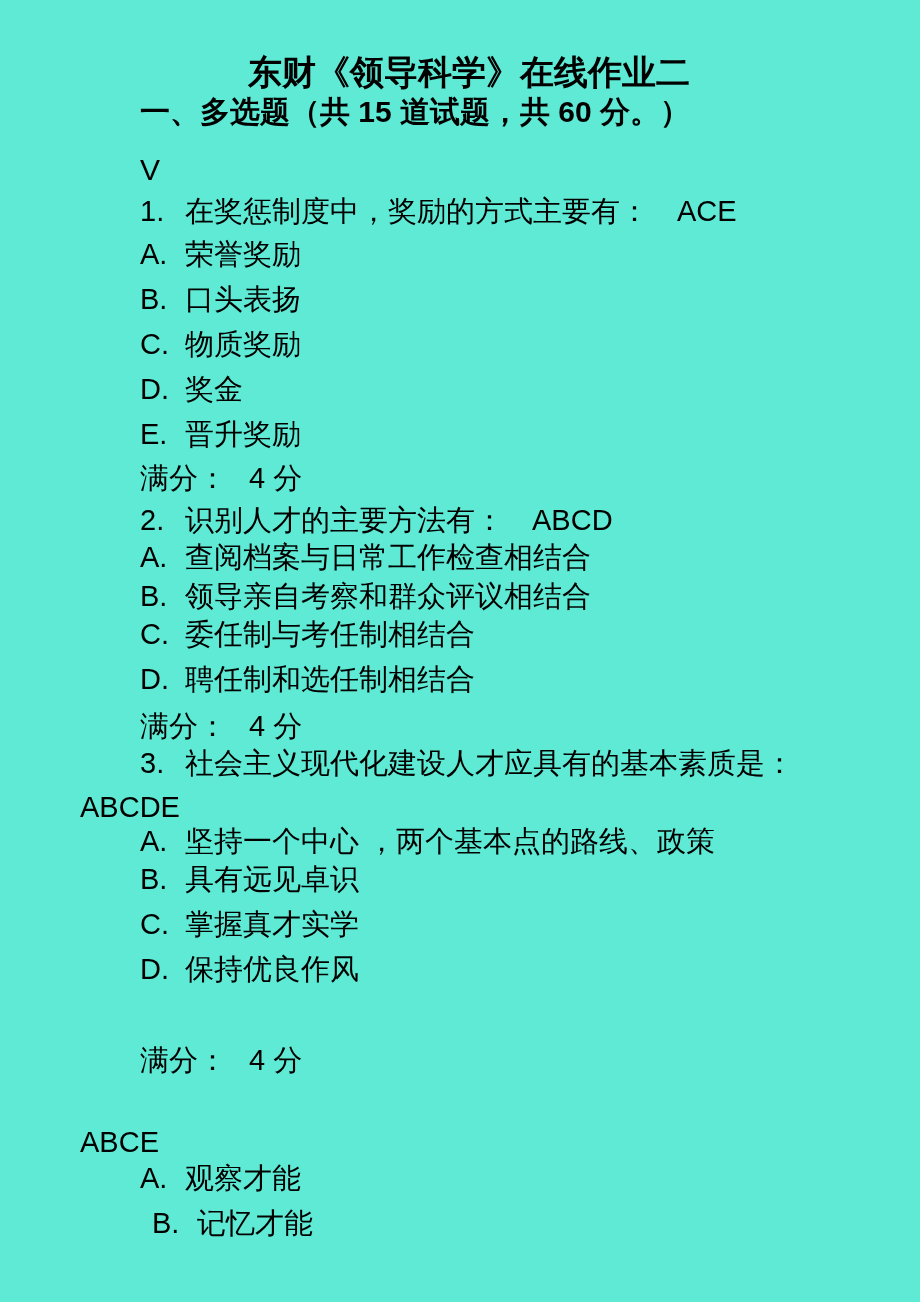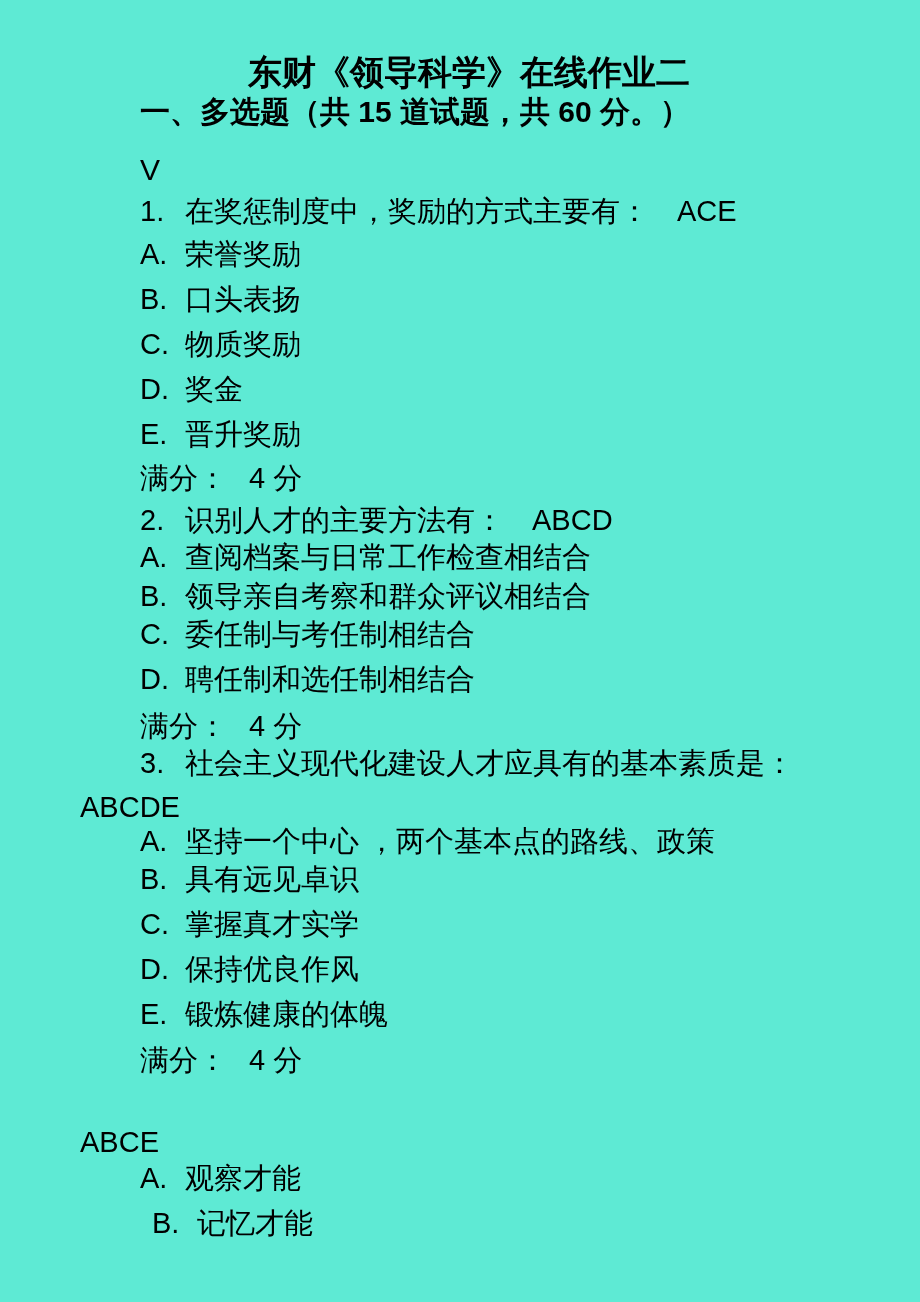--- a/index.html
+++ b/index.html
@@ -112,23 +112,20 @@
   </div>
   <div class="line" style="top:862px; left:140px;">
     <span class="num">B.</span><span>具有远见卓识</span>
   </div>
   <div class="line" style="top:907px; left:140px;">
     <span class="num">C.</span><span>掌握真才实学</span>
   </div>
   <div class="line" style="top:952px; left:140px;">
     <span class="num">D.</span><span>保持优良作风</span>
   </div>
-  <div class="line" style="top:997px; left:140px;">
-    <span class="num">E.</span><span>锻炼健康的体魄</span>
-  </div>
   <div class="line" style="top:1043px; left:140px;">
     <span>满分：</span><span class="score-val">4 分</span>
   </div>
 
   <div class="line" style="top:1125px; left:80px;">
     <span>ABCE</span>
   </div>
   <div class="line" style="top:1161px; left:140px;">
     <span class="num">A.</span><span>观察才能</span>
   </div>

